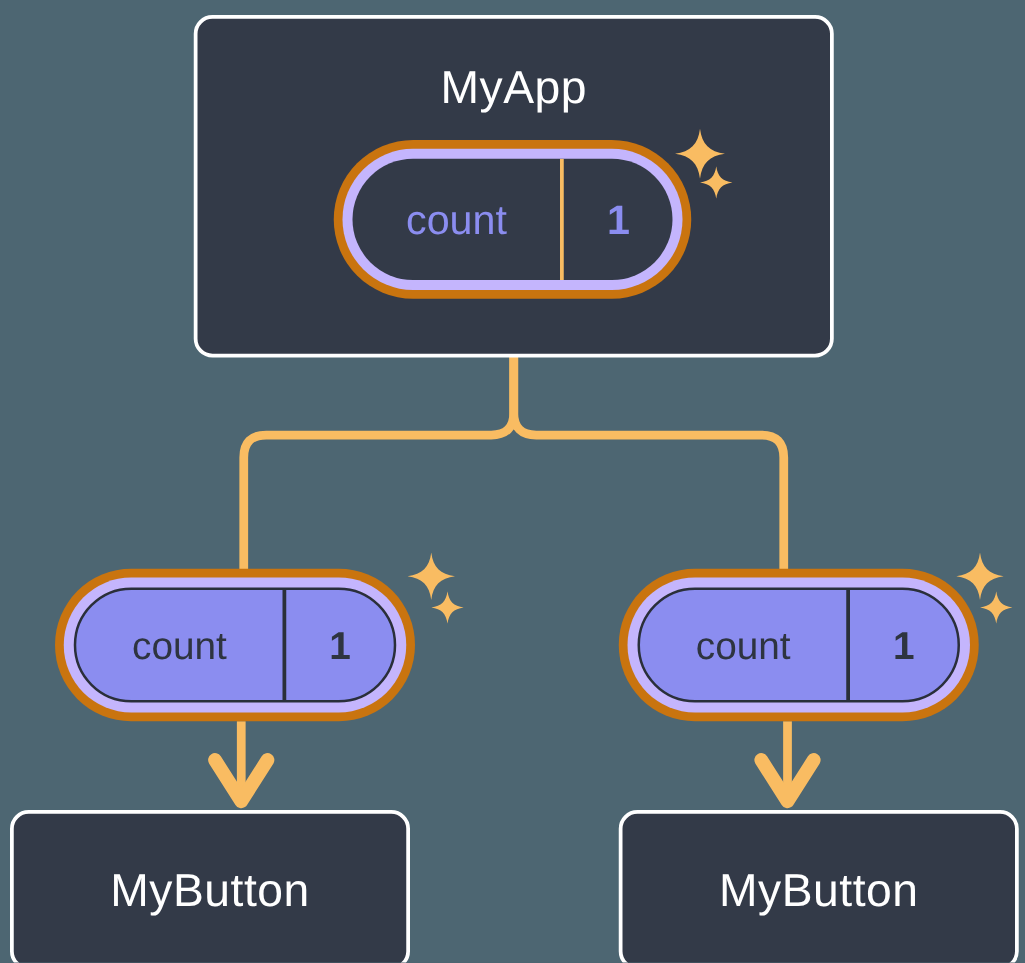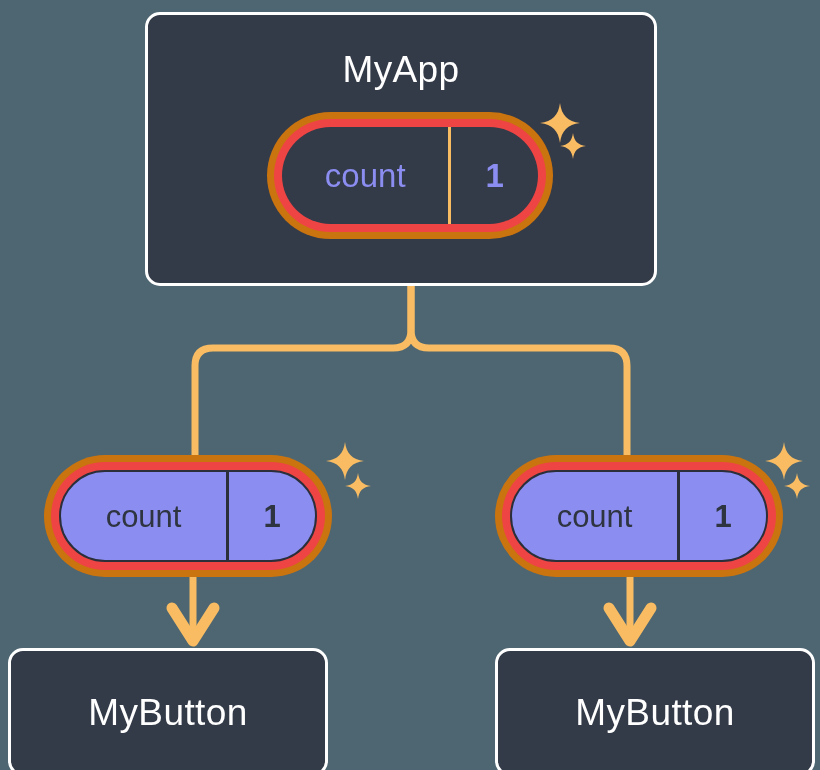--- a/index.html
+++ b/index.html
@@ -45,21 +45,21 @@
   }
   .comp-title {
     color: #ffffff;
     font-size: 37px;
     font-weight: 400;
     letter-spacing: 0.4px;
     line-height: 1;
     white-space: nowrap;
   }
   #box-myapp {
-    left: 145px;
+    left: 155px;
     top: 12px;
     width: 512px;
     height: 274px;
   }
   #box-myapp .comp-title {
     margin-top: 36px;
   }
   #box-mybutton-left {
     left: 8px;
     top: 648px;
@@ -80,21 +80,21 @@
     border-radius: 999px;
     background: #c9740f;              
     padding: 7px;
     z-index: 3;
   }
   .pill-inner-ring {
     box-sizing: border-box;
     width: 100%;
     height: 100%;
     border-radius: 999px;
-    background: #ef4444;              
+    background: #c4b5fd;              
     padding: 8px;
   }
   .pill-face {
     box-sizing: border-box;
     width: 100%;
     height: 100%;
     border-radius: 999px;
     display: flex;
     align-items: stretch;
     overflow: hidden;

